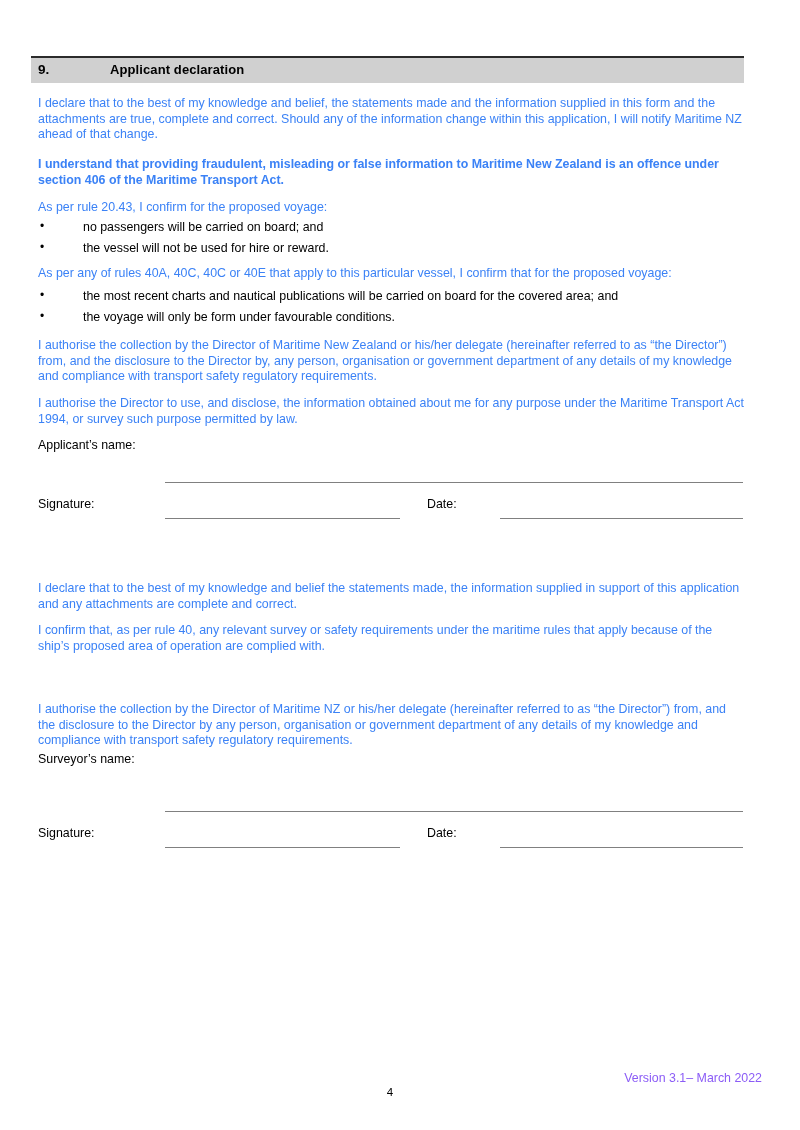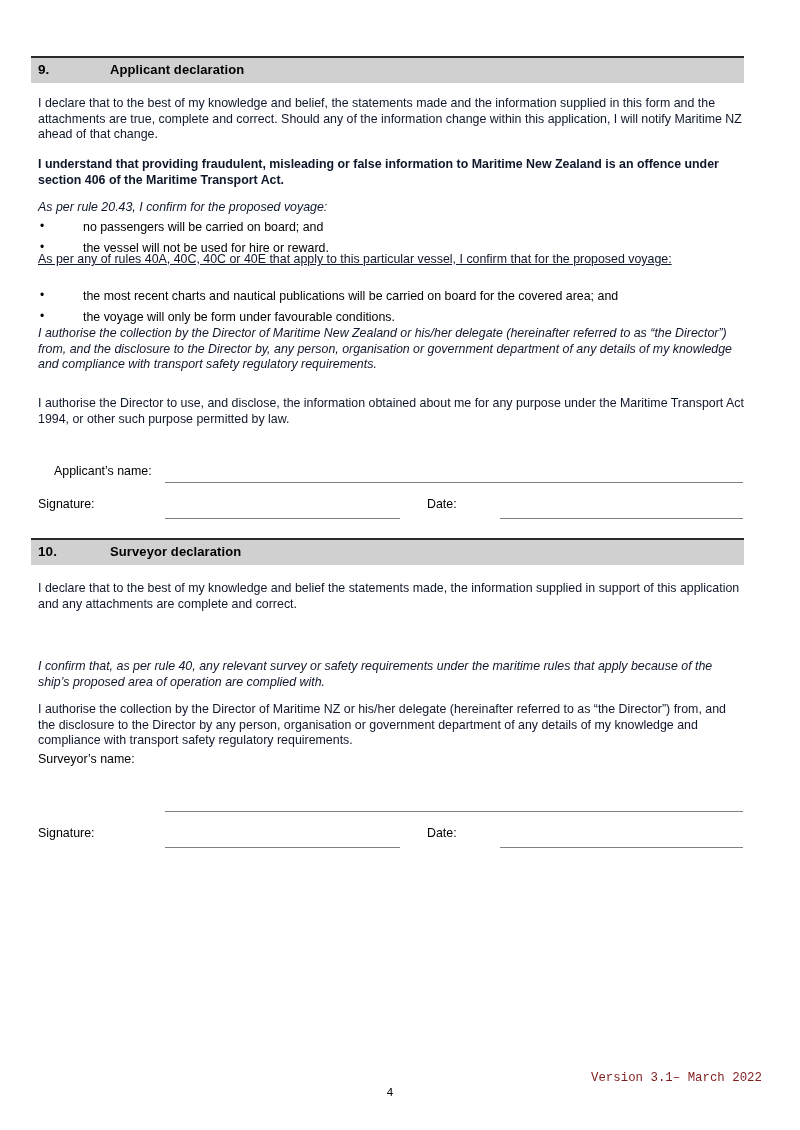--- a/index.html
+++ b/index.html
@@ -49,21 +49,21 @@
     letter-spacing: .1px;
   }
   
   .para {
     position: absolute;
     left: 38px;
     width: 706px;
     font-size: 12.4px;
     line-height: 15.6px;
     text-align: left;
-    color: #0f172a;
+    color: #3b82f6;
   }
   .bullet-row {
     position: absolute;
     left: 38px;
     width: 706px;
     font-size: 12.4px;
     line-height: 15.6px;
   }
   .bullet-row .dot {
     position: absolute;
@@ -87,23 +87,22 @@
     position: absolute;
     height: 0;
     border-top: 1.6px solid #808080;
   }
   
   .footer-version {
     position: absolute;
     right: 38px;
     font-size: 12.4px;
     line-height: 15px;
-    color: #7f1d1d;
+    color: #8b5cf6;
     text-align: right;
-    font-family: Liberation Mono, monospace;
   }
   .footer-pageno {
     position: absolute;
     left: 0;
     width: 780px;
     text-align: center;
     font-size: 11.5px;
     color: #000;
   }
 </style>
@@ -114,63 +113,59 @@
 
   <div class="section-bar" style="top:56px;">
     <span class="sec-num">9.</span>
     <span class="sec-title">Applicant declaration</span>
   </div>
 
   <div class="para" style="top:96px;">I declare that to the best of my knowledge and belief, the statements made and the information supplied in this form and the attachments are true, complete and correct. Should any of the information change within this application, I will notify Maritime NZ ahead of that change.</div>
 
   <div class="para" style="top:157px;font-weight:bold;">I understand that providing fraudulent, misleading or false information to Maritime New Zealand is an offence under section 406 of the Maritime Transport Act.</div>
 
-  <div class="para" style="top:200px;font-style:italic;">As per rule 20.43, I confirm for the proposed voyage:</div>
+  <div class="para" style="top:200px;">As per rule 20.43, I confirm for the proposed voyage:</div>
 
   <div class="bullet-row" style="top:220px;">
     <span class="dot">•</span>
     <span class="btext">no passengers will be carried on board; and</span>
   </div>
   <div class="bullet-row" style="top:241px;">
     <span class="dot">•</span>
     <span class="btext">the vessel will not be used for hire or reward.</span>
   </div>
 
-  <div class="para" style="top:252px;text-decoration:underline;">As per any of rules 40A, 40C, 40C or 40E that apply to this particular vessel, I confirm that for the proposed voyage:</div>
+  <div class="para" style="top:266px;">As per any of rules 40A, 40C, 40C or 40E that apply to this particular vessel, I confirm that for the proposed voyage:</div>
 
   <div class="bullet-row" style="top:289px;">
     <span class="dot">•</span>
     <span class="btext">the most recent charts and nautical publications will be carried on board for the covered area; and</span>
   </div>
   <div class="bullet-row" style="top:310px;">
     <span class="dot">•</span>
     <span class="btext">the voyage will only be form under favourable conditions.</span>
   </div>
 
-  <div class="para" style="top:326px;font-style:italic;">I authorise the collection by the Director of Maritime New Zealand or his/her delegate (hereinafter referred to as “the Director”) from, and the disclosure to the Director by, any person, organisation or government department of any details of my knowledge and compliance with transport safety regulatory requirements.</div>
+  <div class="para" style="top:338px;">I authorise the collection by the Director of Maritime New Zealand or his/her delegate (hereinafter referred to as “the Director”) from, and the disclosure to the Director by, any person, organisation or government department of any details of my knowledge and compliance with transport safety regulatory requirements.</div>
 
-  <div class="para" style="top:396px;">I authorise the Director to use, and disclose, the information obtained about me for any purpose under the Maritime Transport Act 1994, or other such purpose permitted by law.</div>
+  <div class="para" style="top:396px;">I authorise the Director to use, and disclose, the information obtained about me for any purpose under the Maritime Transport Act 1994, or survey such purpose permitted by law.</div>
 
-  <div class="field-label" style="left:38px; top:464px;margin-left:16px;">Applicant’s name:</div>
+  <div class="field-label" style="left:38px; top:438px;">Applicant’s name:</div>
   <div class="rule" style="left:165px; top:482px; width:578px;"></div>
 
   <div class="field-label" style="left:38px; top:497px;">Signature:</div>
   <div class="rule" style="left:165px; top:518px; width:235px;"></div>
 
   <div class="field-label" style="left:427px; top:497px;">Date:</div>
   <div class="rule" style="left:500px; top:518px; width:243px;"></div>
 
-  <div class="section-bar" style="top:538px;">
-    <span class="sec-num">10.</span>
-    <span class="sec-title">Surveyor declaration</span>
-  </div>
 
   <div class="para" style="top:581px;">I declare that to the best of my knowledge and belief the statements made, the information supplied in support of this application and any attachments are complete and correct.</div>
 
-  <div class="para" style="top:659px;font-style:italic;">I confirm that, as per rule 40, any relevant survey or safety requirements under the maritime rules that apply because of the ship’s proposed area of operation are complied with.</div>
+  <div class="para" style="top:623px;">I confirm that, as per rule 40, any relevant survey or safety requirements under the maritime rules that apply because of the ship’s proposed area of operation are complied with.</div>
 
   <div class="para" style="top:666px;margin-top:36px;">I authorise the collection by the Director of Maritime NZ or his/her delegate (hereinafter referred to as “the Director”) from, and the disclosure to the Director by any person, organisation or government department of any details of my knowledge and compliance with transport safety regulatory requirements.</div>
 
 
   <div class="field-label" style="left:38px; top:752px;">Surveyor’s name:</div>
   <div class="rule" style="left:165px; top:811px; width:578px;"></div>
 
   <div class="field-label" style="left:38px; top:826px;">Signature:</div>
   <div class="rule" style="left:165px; top:847px; width:235px;"></div>
 

